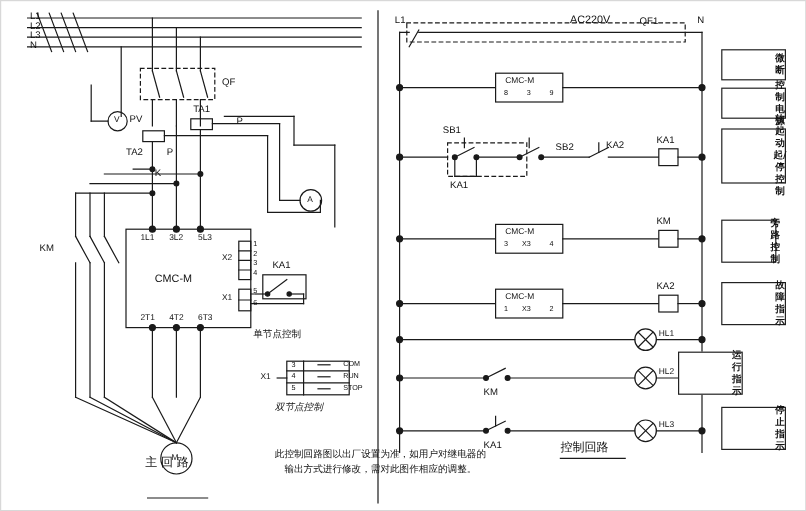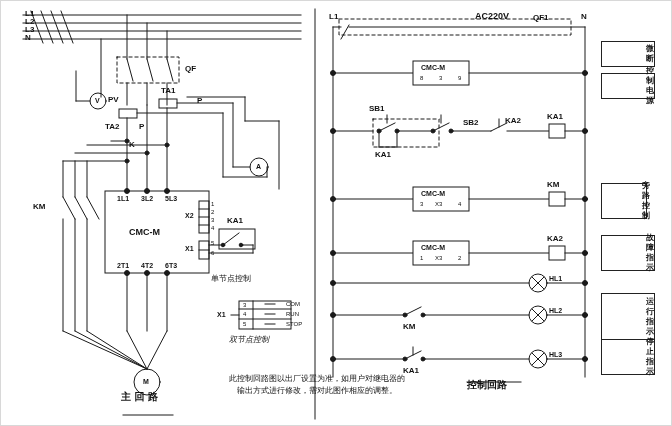--- a/index.html
+++ b/index.html
@@ -16,26 +16,26 @@
     box-sizing:border-box;
   }
   svg{position:absolute;left:0;top:0;width:672px;height:426px;}
   .lbl{
     position:absolute;
     font-size:8px;
     color:#111;
     white-space:nowrap;
     line-height:1;
   }
-  .lbl.b{font-weight:bold;}
+  .lbl.b{font-weight:normal;}
   .lbl.cn{font-family:"DejaVu Sans", sans-serif;}
   .lbl.s7{font-size:7px;}
   .lbl.s6{font-size:6px;}
   .lbl.s9{font-size:9px;}
-  .lbl.s10{font-size:10px;margin-top:11px;}
+  .lbl.s10{font-size:10px;}
   .rbox{
     position:absolute;
     box-sizing:border-box;
     border:1px solid #222;
     display:flex;
     align-items:center;
     justify-content:center;
     text-align:center;
     font-family:"DejaVu Sans", sans-serif;
     font-size:8px;
@@ -363,25 +363,28 @@
   <div class="lbl b" style="left:402px;top:366px;">KA1</div>
 
   <div class="lbl b s7" style="left:548px;top:274px;">HL1</div>
   <div class="lbl b s7" style="left:548px;top:306px;">HL2</div>
   <div class="lbl b s7" style="left:548px;top:350px;">HL3</div>
 
   <div class="lbl cn b s10" style="left:466px;top:368px;">控制回路</div>
 
   <div class="rbox" style="left:600px;top:40px;width:54px;height:26px;">微断</div>
   <div class="rbox" style="left:600px;top:72px;width:54px;height:26px;">控制电源</div>
+  <div class="rbox" style="left:600px;top:106px;width:54px;height:46px;white-space:pre-line;">软起动
+起/停控
+制</div>
   <div class="rbox" style="left:600px;top:182px;width:38px;height:36px;white-space:pre-line;">旁路
 控制</div>
   <div class="rbox" style="left:600px;top:234px;width:54px;height:36px;white-space:pre-line;">故障
 指示</div>
-  <div class="rbox" style="left:600px;top:292px;width:54px;height:48px;white-space:pre-line;">运行
+  <div class="rbox" style="left:564px;top:292px;width:54px;height:36px;white-space:pre-line;">运行
 指示</div>
   <div class="rbox" style="left:600px;top:338px;width:54px;height:36px;white-space:pre-line;">停止
 指示</div>
 
   <div class="note" style="left:228px;top:372px;">此控制回路图以出厂设置为准，如用户对继电器的
 输出方式进行修改，需对此图作相应的调整。</div>
 
 </div>
 
 </body></html>

